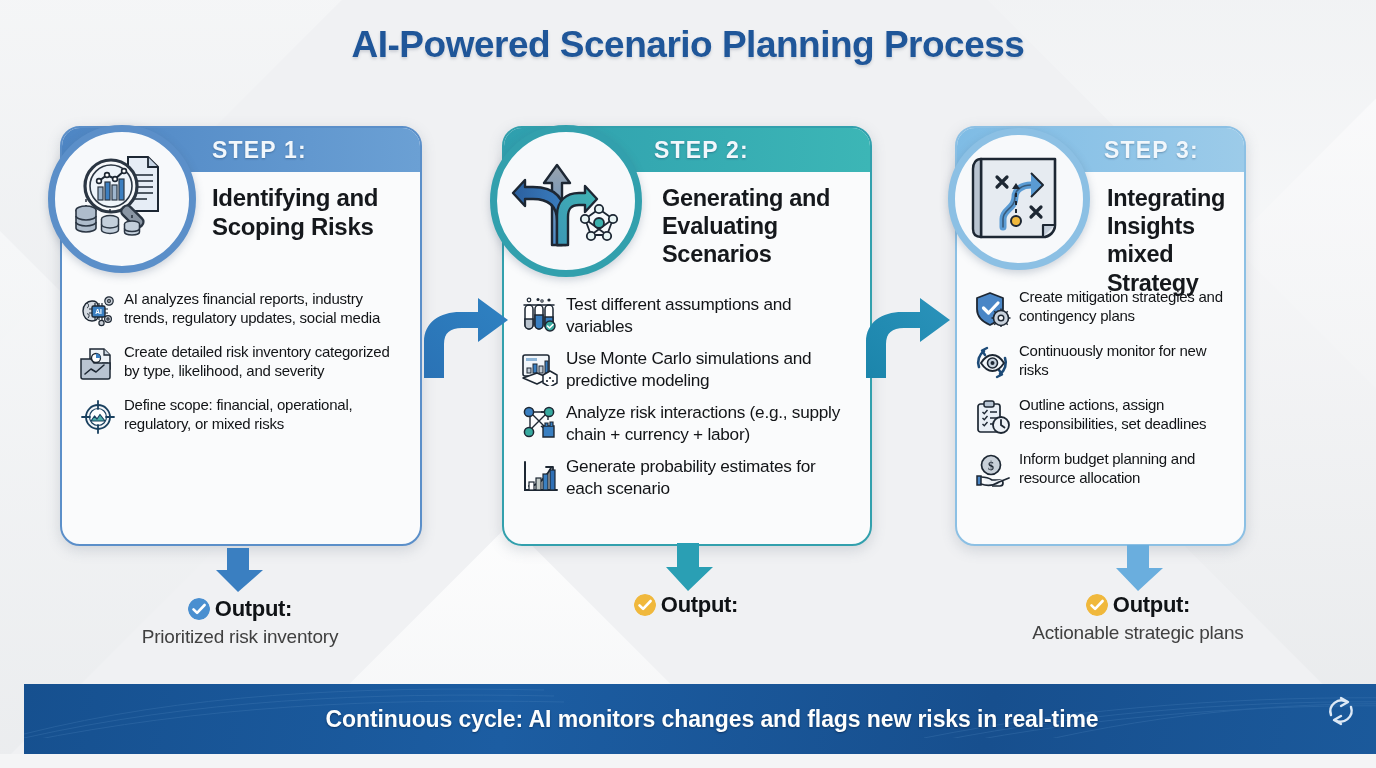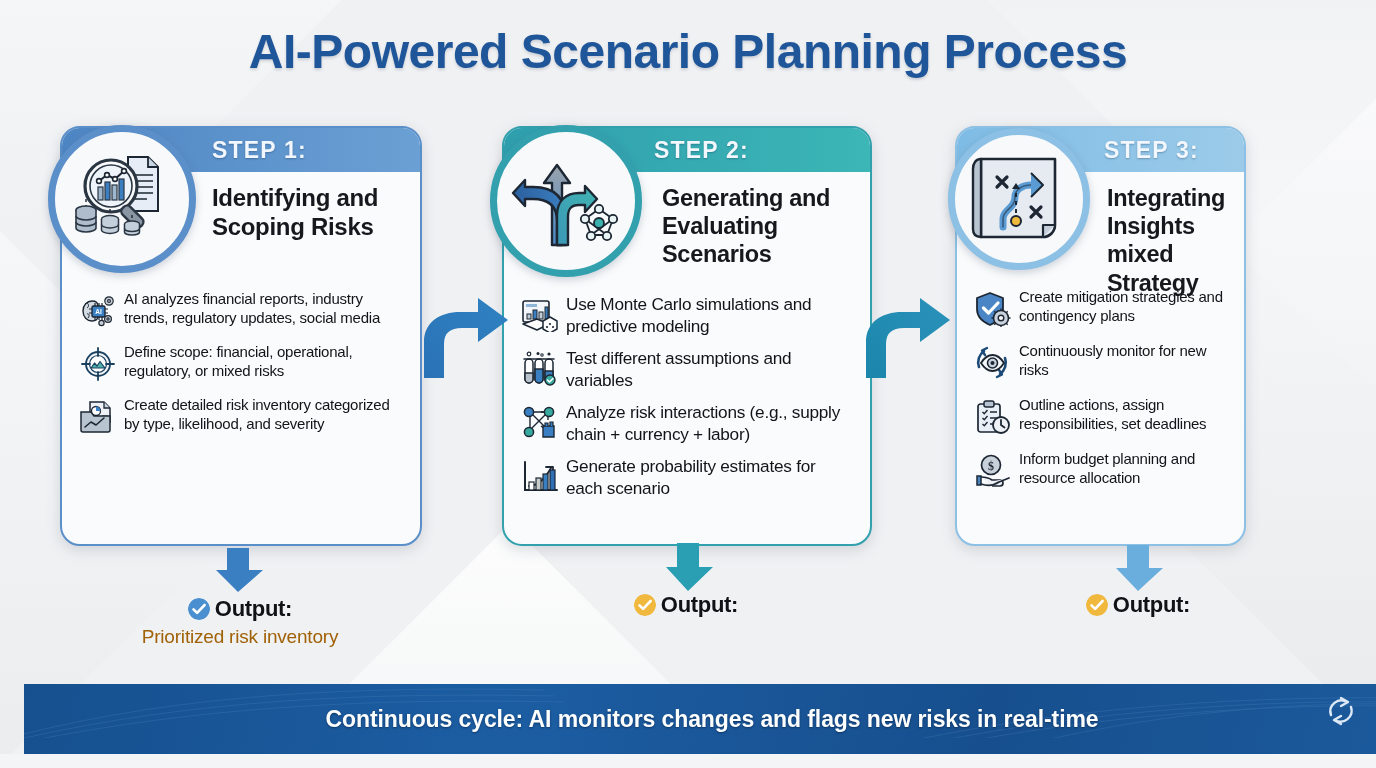--- a/index.html
+++ b/index.html
@@ -22,21 +22,21 @@
   #bg .d3 { width:480px; height:480px; right:-260px; bottom:110px; background:linear-gradient(135deg,#fbfbfc 0%,#e7e9eb 100%); }
   #bg .d4 { width:420px; height:420px; left:-240px; bottom:60px; background:linear-gradient(135deg,#f8f9fa 0%,#e9ebed 100%); }
   #bg .d5 { width:360px; height:360px; left:330px; bottom:-190px; background:linear-gradient(135deg,#ffffff 0%,#eaecee 100%); }
 
   #stage { position:absolute; inset:0; z-index:2; }
 
   
   .title {
     position:absolute; top:24px; left:0; width:100%;
     text-align:center;
-    font-size:48px; font-weight:bold; letter-spacing:-.5px;
+    font-size:37px; font-weight:bold; letter-spacing:-.5px;
     color:#1f5699;
     text-shadow:0 2px 3px rgba(120,130,145,.30);
   }
 
   
   .card {
     position:absolute;
     border-radius:20px;
     background:#fafbfc;
     overflow:hidden;
@@ -112,21 +112,21 @@
   
   .output { position:absolute; text-align:center; }
   .output.o1 { left:60px;  top:596px; width:360px; }
   .output.o2 { left:500px; top:592px; width:372px; }
   .output.o3 { left:952px; top:592px; width:372px; }
   .output .orow {
     display:flex; align-items:center; justify-content:center; gap:5px;
   }
   .output .olabel { font-size:22px; font-weight:bold; color:#101316; letter-spacing:-.3px; }
   .output .oval {
-    margin-top:4px; font-size:19px; color:#a16207; line-height:1.2; letter-spacing:-.2px;
+    margin-top:4px; font-size:19px; color:#404040; line-height:1.2; letter-spacing:-.2px;
   }
   .chk { width:22px; height:22px; border-radius:50%; display:block; }
 
   
   .footer {
     position:absolute; left:0; bottom:14px; width:1376px; height:70px;
     background:linear-gradient(100deg,#16508f 0%,#1c5da2 35%,#174f8e 70%,#1b5a9c 100%);
     display:flex; align-items:center; justify-content:center;
     z-index:5; overflow:hidden;margin-left:24px;
   }
@@ -174,51 +174,51 @@
             <g fill="#c8ced6" stroke="#1d2733" stroke-width="1.2">
               <circle cx="30" cy="7" r="4.2"></circle>
                 <circle cx="30" cy="7" r="1.4" fill="#fff"></circle>
               <circle cx="29" cy="25" r="3.4"></circle>
                 <circle cx="29" cy="25" r="1.1" fill="#fff"></circle>
               <circle cx="22.5" cy="29" r="2.6"></circle>
             </g>
           </svg>
         </span>
         <span class="btext">AI analyzes financial reports, industry trends, regulatory updates, social media</span>
-      </div>
-
-      <div class="bullet">
-        <span class="bicon">
-          <svg width="36" height="36" viewBox="0 0 36 36">
-            <circle cx="18" cy="18" r="12" fill="#f4f7fa" stroke="#19405f" stroke-width="1.8"></circle>
-            <circle cx="18" cy="18" r="8.5" fill="#fff" stroke="#19405f" stroke-width="1.2"></circle>
-            <path d="M11 22l3.5-5 2.5 3 3-4.5 5 6.5z" fill="#4fb0ab" stroke="#19405f" stroke-width="1.2" stroke-linejoin="round"></path>
-            <g stroke="#19405f" stroke-width="1.8" stroke-linecap="round">
-              <path d="M18 2v8M18 26v8M2 18h8M26 18h8"></path>
-            </g>
-          </svg>
-        </span>
-        <span class="btext">Define scope: financial, operational, regulatory, or mixed risks</span>
       </div>
 
       <div class="bullet">
         <span class="bicon">
           <svg width="38" height="34" viewBox="0 0 38 34">
             <path d="M11 2h14l6 6v14H11z" fill="#eef2f7" stroke="#1d2733" stroke-width="1.5"></path>
             <path d="M25 2v6h6" fill="#cdd7e2" stroke="#1d2733" stroke-width="1.3"></path>
             <circle cx="17" cy="11" r="4.5" fill="#fff" stroke="#1d2733" stroke-width="1.3"></circle>
             <path d="M17 11V6.5A4.5 4.5 0 0 1 21.5 11z" fill="#3a7fc1"></path>
             <g stroke="#1d2733" stroke-width="1.2">
                 <path d="M23 16h6M23 19h6"></path>
               </g>
             <path d="M2 12h10l3 4h16v14a2 2 0 0 1-2 2H4a2 2 0 0 1-2-2z" fill="#b9c4d1" stroke="#1d2733" stroke-width="1.5"></path>
             <path d="M6 27l6-5 5 3 8-7" fill="none" stroke="#1d2733" stroke-width="1.6" stroke-linecap="round" stroke-linejoin="round"></path>
           </svg>
         </span>
         <span class="btext">Create detailed risk inventory categorized by type, likelihood, and severity</span>
+      </div>
+
+      <div class="bullet">
+        <span class="bicon">
+          <svg width="36" height="36" viewBox="0 0 36 36">
+            <circle cx="18" cy="18" r="12" fill="#f4f7fa" stroke="#19405f" stroke-width="1.8"></circle>
+            <circle cx="18" cy="18" r="8.5" fill="#fff" stroke="#19405f" stroke-width="1.2"></circle>
+            <path d="M11 22l3.5-5 2.5 3 3-4.5 5 6.5z" fill="#4fb0ab" stroke="#19405f" stroke-width="1.2" stroke-linejoin="round"></path>
+            <g stroke="#19405f" stroke-width="1.8" stroke-linecap="round">
+              <path d="M18 2v8M18 26v8M2 18h8M26 18h8"></path>
+            </g>
+          </svg>
+        </span>
+        <span class="btext">Define scope: financial, operational, regulatory, or mixed risks</span>
       </div>
     </div>
   </div>
 
   <div class="badge b1">
     <svg width="104" height="96" viewBox="0 0 104 96">
       <path d="M58 6h20l10 10v44H58z" fill="#e6edf6" stroke="#1d2733" stroke-width="2"></path>
       <path d="M78 6v10h10" fill="#c6d4e4" stroke="#1d2733" stroke-width="1.8"></path>
       <g stroke="#1d2733" stroke-width="1.6">
           <path d="M63 24h20M63 30h20M63 36h20M63 42h20M63 48h14"></path>
@@ -262,62 +262,62 @@
 
   <div class="card c2">
     <div class="card-head">
       <div class="step-label">STEP 2:</div>
     </div>
     <div class="card-title">Generating and Evaluating Scenarios</div>
     <div class="bullets">
 
       <div class="bullet">
         <span class="bicon">
-          <svg width="38" height="34" viewBox="0 0 38 34">
-            <rect x="2" y="3" width="26" height="21" rx="2" fill="#f2f6fa" stroke="#1d2733" stroke-width="1.6"></rect>
-            <rect x="5" y="6" width="11" height="3" fill="#8fb6d8"></rect>
-            <g>
-              <rect x="6" y="16" width="4" height="5" fill="#c2ccd6" stroke="#1d2733" stroke-width="1"></rect>
-              <rect x="12" y="12" width="4" height="9" fill="#3a7fc1" stroke="#1d2733" stroke-width="1"></rect>
-              <rect x="18" y="14" width="4" height="7" fill="#c2ccd6" stroke="#1d2733" stroke-width="1"></rect>
-              <rect x="24" y="9" width="3" height="12" fill="#3a7fc1" stroke="#1d2733" stroke-width="1"></rect>
-            </g>
-            <path d="M2 26l14 6 12-6-12-5z" fill="#fdfdfd" stroke="#1d2733" stroke-width="1.5" stroke-linejoin="round"></path>
-            <g transform="translate(22,17)">
-              <path d="M0 6l7-4 7 4v8l-7 4-7-4z" fill="#ffffff" stroke="#1d2733" stroke-width="1.5" stroke-linejoin="round"></path>
-              <circle cx="7" cy="9" r="1.1" fill="#1d2733"></circle>
-                <circle cx="4" cy="12" r="1.1" fill="#1d2733"></circle>
-                <circle cx="10" cy="12" r="1.1" fill="#1d2733"></circle>
-            </g>
-          </svg>
-        </span>
-        <span class="btext">Use Monte Carlo simulations and predictive modeling</span>
-      </div>
-
-      <div class="bullet">
-        <span class="bicon">
           <svg width="36" height="36" viewBox="0 0 36 36">
             <g stroke="#1d2733" stroke-width="1.5">
               <rect x="3" y="8" width="8" height="24" rx="4" fill="#fff"></rect>
               <path d="M3 22h8v6a4 4 0 0 1-8 0z" fill="#b8c2cd"></path>
               <rect x="13" y="8" width="8" height="24" rx="4" fill="#fff"></rect>
               <path d="M13 18h8v10a4 4 0 0 1-8 0z" fill="#3a7fc1"></path>
               <rect x="23" y="8" width="8" height="24" rx="4" fill="#fff"></rect>
               <path d="M23 20h8v8a4 4 0 0 1-8 0z" fill="#3a7fc1"></path>
               <path d="M2 8h10M12 8h10M22 8h10" stroke-linecap="round"></path>
             </g>
             <circle cx="7" cy="3" r="1.8" fill="none" stroke="#1d2733" stroke-width="1.2"></circle>
             <circle cx="16" cy="2.5" r="1.5" fill="#1d2733"></circle>
             <circle cx="20" cy="4" r="1.2" fill="none" stroke="#1d2733" stroke-width="1.1"></circle>
             <circle cx="27" cy="3" r="1.6" fill="#1d2733"></circle>
             <circle cx="28" cy="29" r="5" fill="#38a99f" stroke="#1d2733" stroke-width="1.4"></circle>
             <path d="M25.5 29l2 2 3.5-3.5" stroke="#fff" stroke-width="1.6" fill="none" stroke-linecap="round" stroke-linejoin="round"></path>
           </svg>
         </span>
         <span class="btext">Test different assumptions and variables</span>
+      </div>
+
+      <div class="bullet">
+        <span class="bicon">
+          <svg width="38" height="34" viewBox="0 0 38 34">
+            <rect x="2" y="3" width="26" height="21" rx="2" fill="#f2f6fa" stroke="#1d2733" stroke-width="1.6"></rect>
+            <rect x="5" y="6" width="11" height="3" fill="#8fb6d8"></rect>
+            <g>
+              <rect x="6" y="16" width="4" height="5" fill="#c2ccd6" stroke="#1d2733" stroke-width="1"></rect>
+              <rect x="12" y="12" width="4" height="9" fill="#3a7fc1" stroke="#1d2733" stroke-width="1"></rect>
+              <rect x="18" y="14" width="4" height="7" fill="#c2ccd6" stroke="#1d2733" stroke-width="1"></rect>
+              <rect x="24" y="9" width="3" height="12" fill="#3a7fc1" stroke="#1d2733" stroke-width="1"></rect>
+            </g>
+            <path d="M2 26l14 6 12-6-12-5z" fill="#fdfdfd" stroke="#1d2733" stroke-width="1.5" stroke-linejoin="round"></path>
+            <g transform="translate(22,17)">
+              <path d="M0 6l7-4 7 4v8l-7 4-7-4z" fill="#ffffff" stroke="#1d2733" stroke-width="1.5" stroke-linejoin="round"></path>
+              <circle cx="7" cy="9" r="1.1" fill="#1d2733"></circle>
+                <circle cx="4" cy="12" r="1.1" fill="#1d2733"></circle>
+                <circle cx="10" cy="12" r="1.1" fill="#1d2733"></circle>
+            </g>
+          </svg>
+        </span>
+        <span class="btext">Use Monte Carlo simulations and predictive modeling</span>
       </div>
 
       <div class="bullet">
         <span class="bicon">
           <svg width="38" height="34" viewBox="0 0 38 34">
             <g stroke="#1d2733" stroke-width="1.4" fill="none">
               <path d="M9 6h16M9 6l18 18M27 6L9 24M9 6v18M27 6v8"></path>
             </g>
             <g stroke="#1d2733" stroke-width="1.4" fill="none" marker-end="">
               <path d="M20 6h5M20 20l5 4"></path>
@@ -532,20 +532,21 @@
   </div>
 
   <div class="output o3">
     <div class="orow">
       <svg class="chk" viewBox="0 0 22 22">
         <circle cx="11" cy="11" r="11" fill="#f0b83c"></circle>
         <path d="M5.5 11.3l3.6 3.6L16.6 7" fill="none" stroke="#fff" stroke-width="2.6" stroke-linecap="round" stroke-linejoin="round"></path>
       </svg>
       <span class="olabel">Output:</span>
     </div>
+    <div class="oval">Actionable strategic plans</div>
   </div>
 
   <div class="footer">
     <svg class="wave" viewBox="0 0 1376 54" preserveAspectRatio="none">
       <g fill="none" stroke="#4f86bd" stroke-width="1" opacity=".55">
         <path d="M0 50C160 10 330 2 520 6"></path>
         <path d="M0 54C170 16 340 8 530 12"></path>
         <path d="M0 58C180 22 350 14 540 18"></path>
         <path d="M900 54c160-32 330-42 476-40"></path>
         <path d="M910 58c160-32 330-42 466-40"></path>

